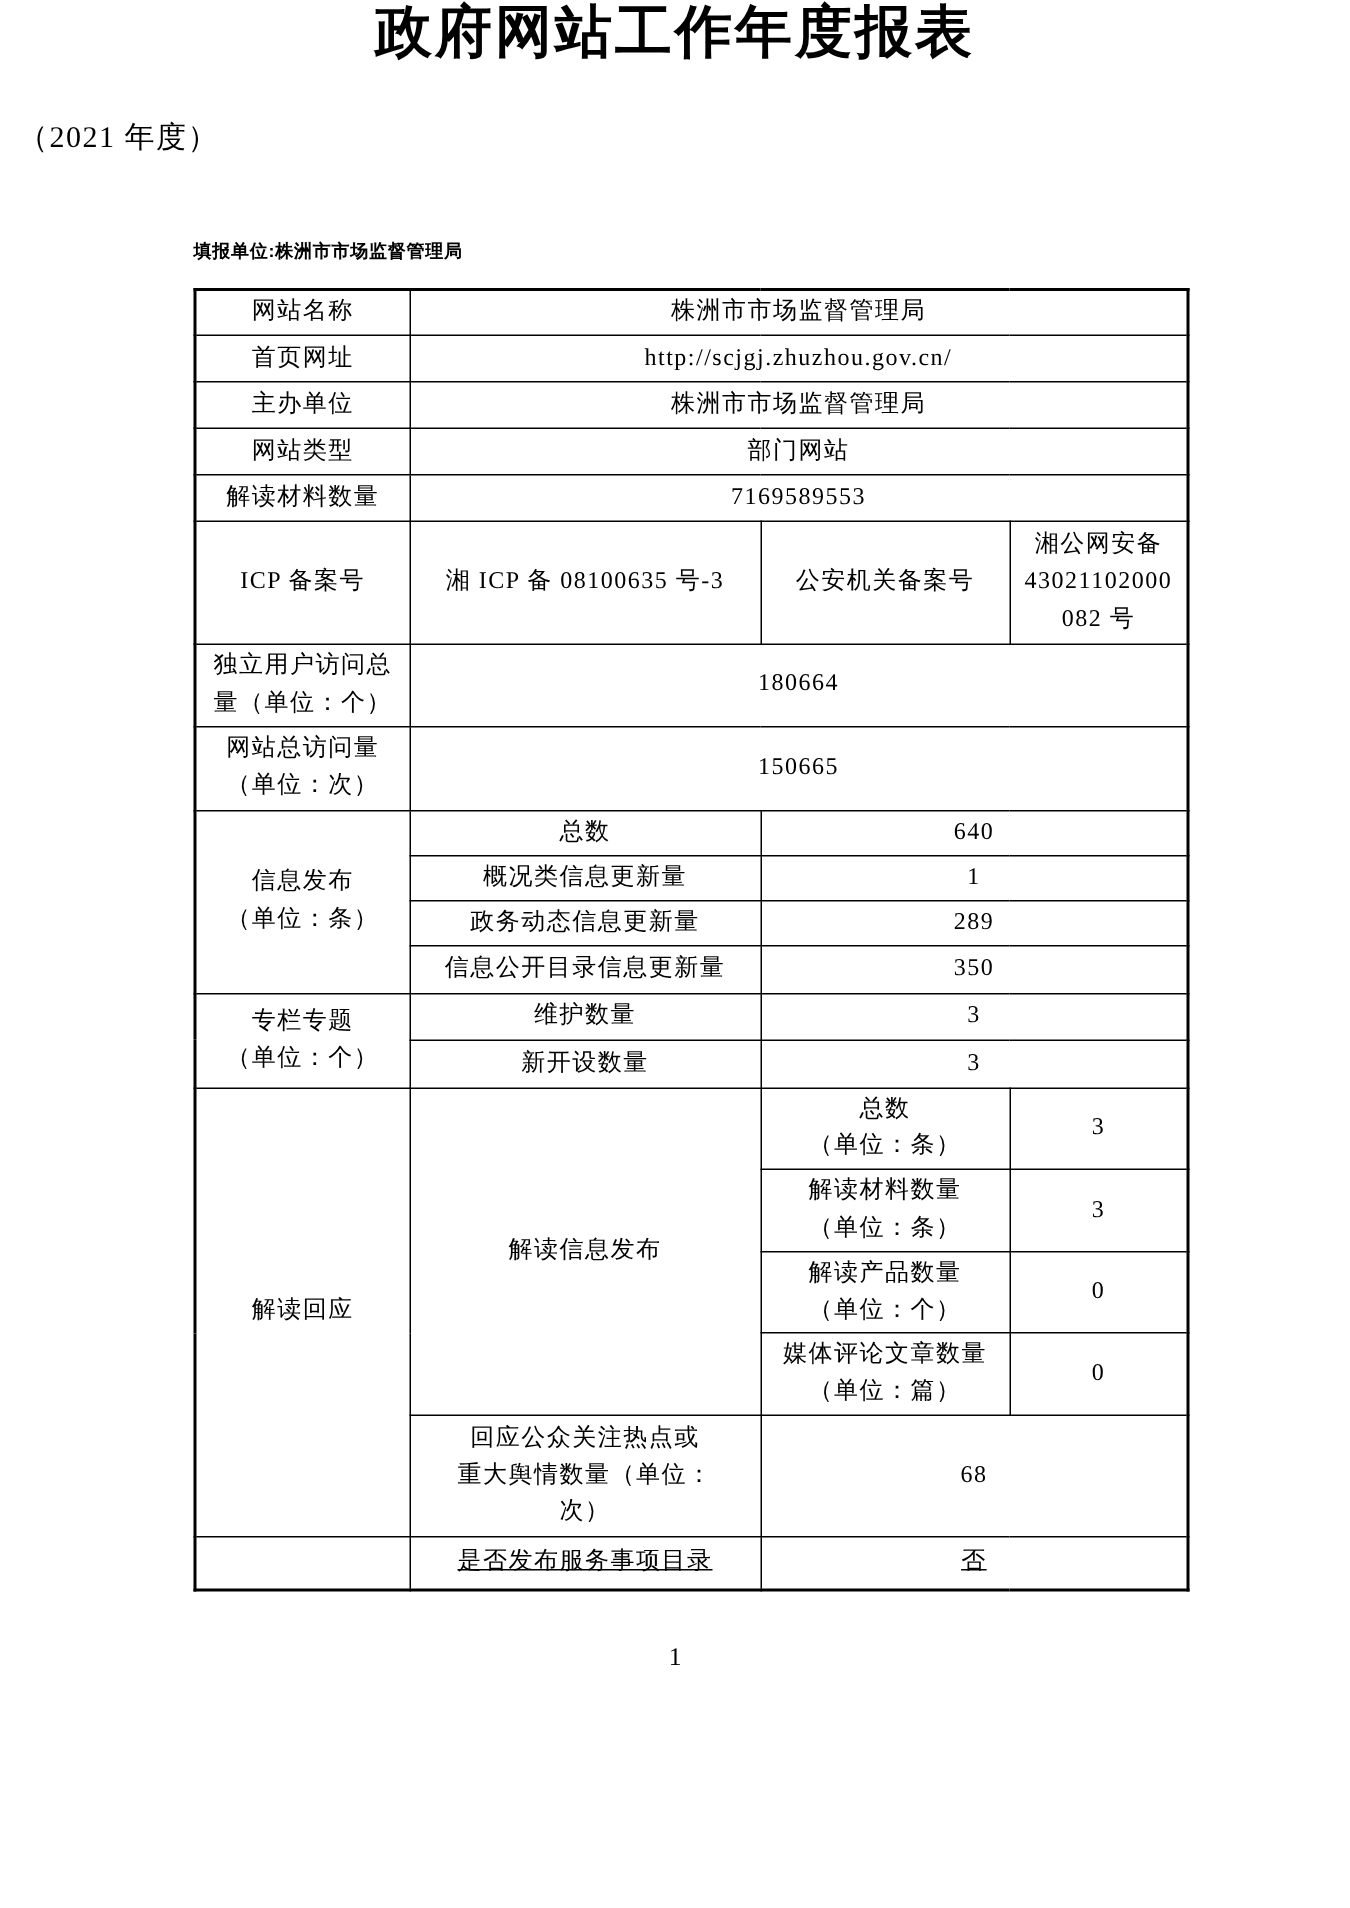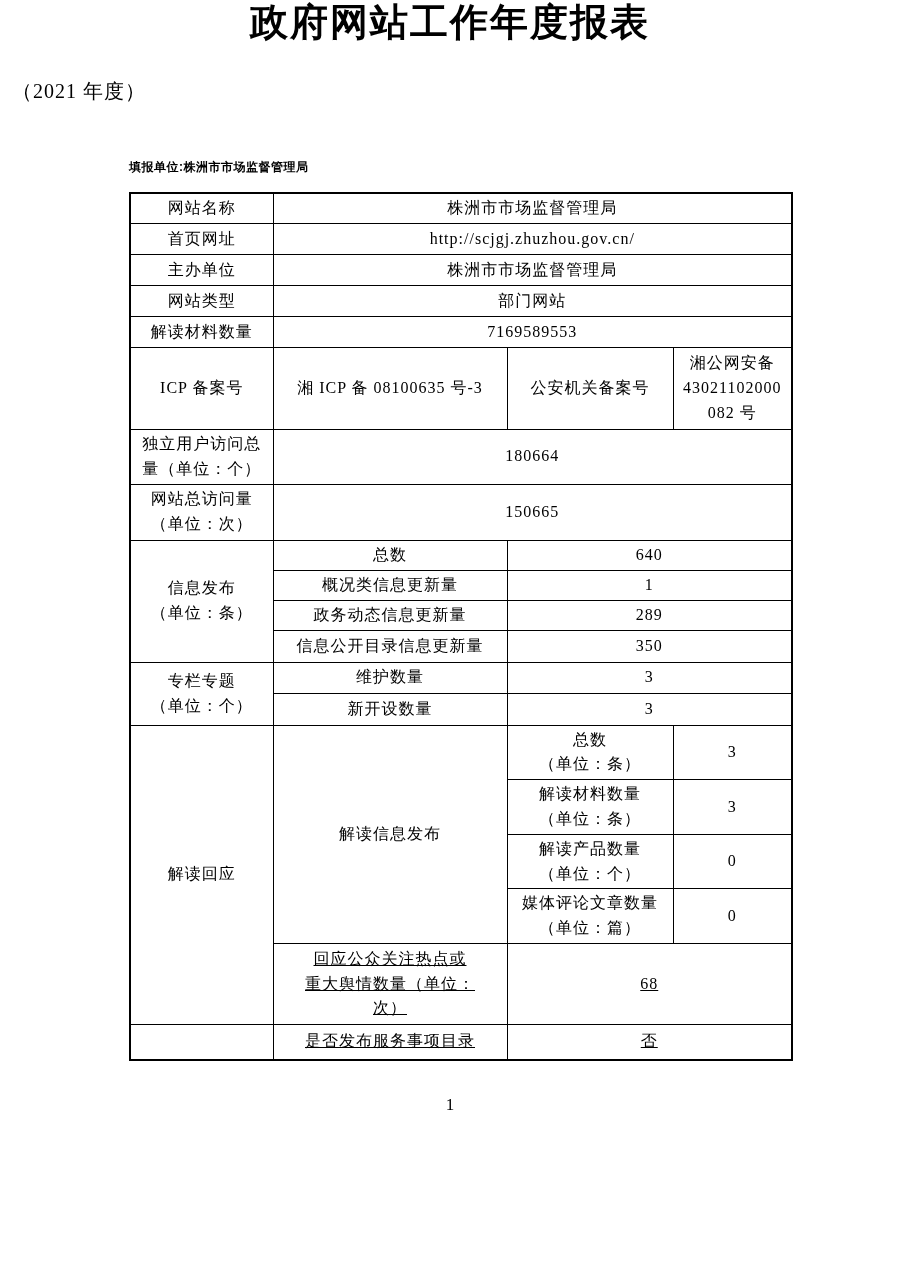--- a/index.html
+++ b/index.html
@@ -58,21 +58,21 @@
     line-height: 1.55;
     overflow: hidden;
   }
   .h31 { height: 31px; }
   .h82 { height: 82px; }
   .h54 { height: 54px; font-family: Liberation Serif, serif; }
   .h56 { height: 56px; }
   .h30 { height: 30px; }
   .h32 { height: 32px; }
   .h50 { height: 50px; }
-  .h81 { height: 81px; text-decoration: underline; }
+  .h81 { height: 81px; }
   .h35 { height: 35px; text-decoration: underline; }
   .page-number {
     margin-top: 34px;
     text-align: center;
     font-size: 17px;
   }
 </style>
 </head>
 <body>
 

